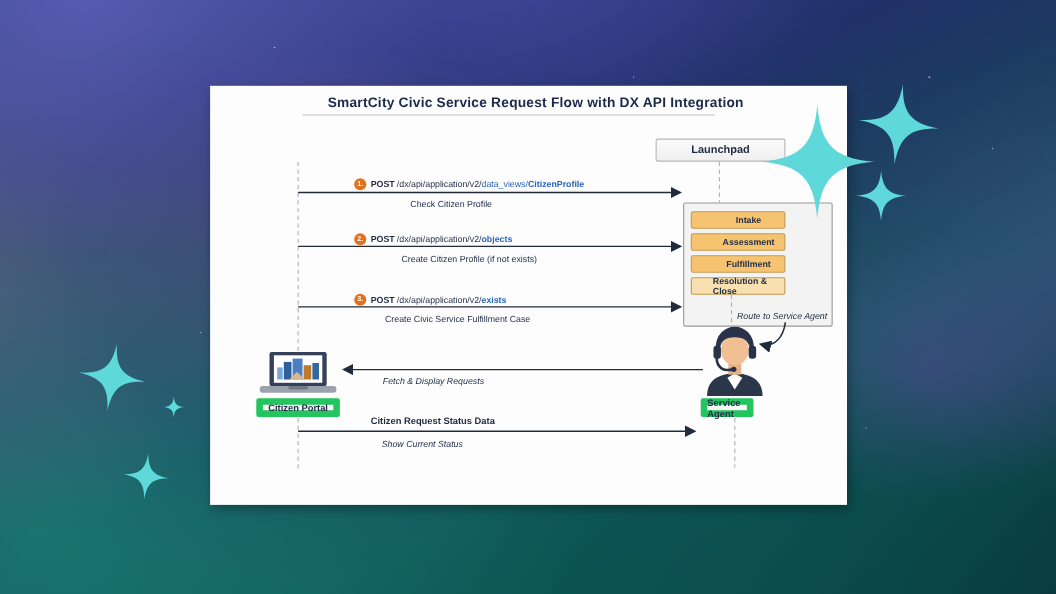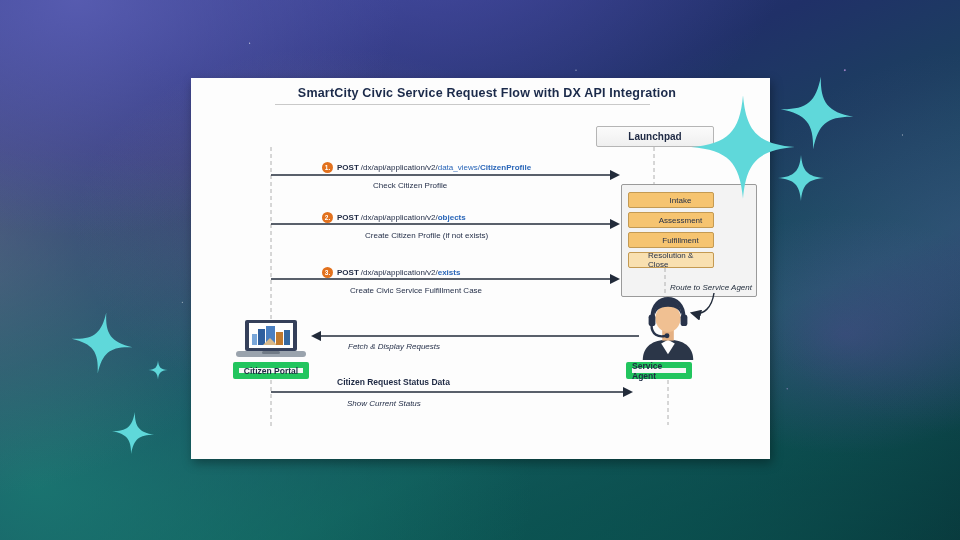--- a/index.html
+++ b/index.html
@@ -43,21 +43,21 @@
   }
   .overlay{position:absolute;left:0;top:0;z-index:2;}
   .pipeline{
     position:absolute;left:430px;top:106px;width:136px;height:113px;
     border:1px solid #9a9a9a;border-radius:2px;background:#f3f3f3;z-index:1;
   }
   .stage{
     position:absolute;left:6px;width:86px;height:16px;border-radius:2px;
     border:1px solid #c49a52;background:#f6c470;
     display:flex;align-items:center;justify-content:center;
-    font-size:8px;font-weight:400;color:#253048;padding-left:19px;
+    font-size:8px;font-weight:700;color:#253048;padding-left:19px;
   }
   .stage.light{background:#f9e0b0;}
   .route-note{
     position:absolute;right:4px;bottom:4px;font-size:8px;font-style:italic;
     color:#25303f;white-space:nowrap;
   }
   .msg{position:absolute;display:flex;align-items:center;gap:4px;z-index:3;white-space:nowrap;}
   .num{
     width:11px;height:11px;border-radius:50%;background:#e2711d;color:#fff;
     font-size:6.5px;font-weight:700;display:inline-flex;align-items:center;justify-content:center;flex:0 0 auto;
@@ -181,19 +181,19 @@
       <rect x="24" y="34" width="12" height="12" fill="#e5b184"></rect>
       <ellipse cx="30" cy="23" rx="13" ry="14" fill="#f0c092"></ellipse>
       <path d="M16,24 C15,8 24,4 30,4 C36,4 45,8 44,24 C44,15 39,11 30,11 C21,11 16,15 16,24 Z" fill="#28334a"></path>
       <path d="M14,22 C14,9 22,3 30,3 C38,3 46,9 46,22" stroke="#28334a" stroke-width="4" fill="none"></path>
       <rect x="10" y="19" width="7" height="12" rx="3" fill="#28334a"></rect>
       <rect x="43" y="19" width="7" height="12" rx="3" fill="#28334a"></rect>
       <path d="M13,30 C13,40 20,43 28,41" stroke="#28334a" stroke-width="2.5" fill="none"></path>
       <circle cx="29" cy="41" r="2.5" fill="#28334a"></circle>
     </svg>
   </div>
-  <div class="node-label" style="left:435px;top:284px;width:66px;height:17px;">Service Agent</div>
+  <div class="node-label" style="left:446px;top:284px;width:48px;height:17px;">Service Agent</div>
 
 </div>
 
 <svg class="sparkle" style="left:689px;top:93px;z-index:5;" width="108" height="108" viewBox="-50 -50 100 100">
     <path d="M0,-48 C3,-14 14,-3 48,0 C14,3 3,14 0,48 C-3,14 -14,3 -48,0 C-14,-3 -3,-14 0,-48 Z" fill="#5fd8da"></path>
   </svg>
 
 </body></html>

